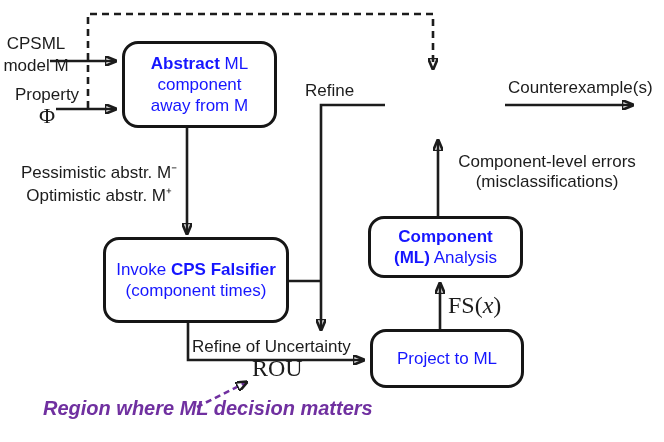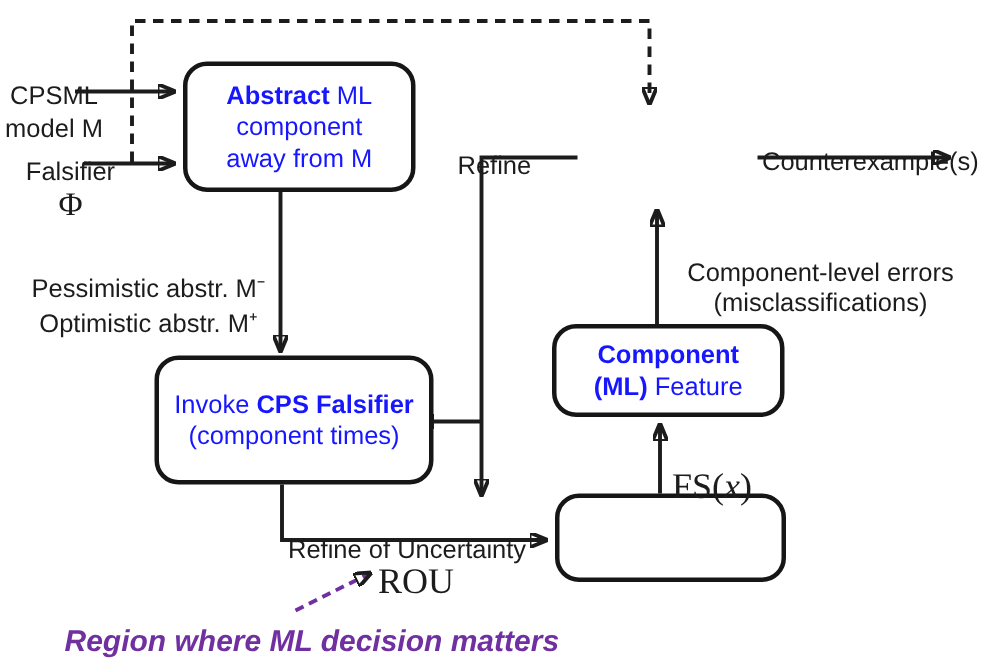--- a/index.html
+++ b/index.html
@@ -17,21 +17,21 @@
   #edges path{fill:none;stroke:var(--ink);stroke-width:2.6px;}
   #edges path.dashed{stroke-dasharray:7 5;}
   #edges path.purple{stroke:var(--purple);stroke-dasharray:6 4;stroke-width:2.6px;}
   .box{
     position:absolute;box-sizing:border-box;background:#fff;
     border:3.5px solid #161616;border-radius:16px;
     display:flex;flex-direction:column;align-items:center;justify-content:center;
     color:var(--blue);font-size:17px;line-height:21px;text-align:right;
   }
   .box b{font-weight:700;}
-  .lbl{position:absolute;white-space:nowrap;font-size:17px;line-height:21px;color:var(--ink);margin-top:20px;}
+  .lbl{position:absolute;white-space:nowrap;font-size:17px;line-height:21px;color:var(--ink);}
   .lbl.center{text-align:center;}
   .serif{font-family:"Liberation Serif","DejaVu Serif",serif;font-size:24px;}
   .phi{font-family:"Liberation Serif","DejaVu Serif",serif;font-size:22px;line-height:22px;}
   .note{
     color:var(--purple);font-style:italic;font-weight:600;font-size:20px;
   }
   .fsx i{font-style:italic;}
 </style>
 </head>
 <body>
@@ -68,33 +68,34 @@
   </div>
 
 
   <div class="box" style="left:103px;top:237px;width:186px;height:86px">
     <div><span>Invoke </span><b>CPS Falsifier</b></div>
     <div>(component times)</div>
   </div>
 
   <div class="box" style="left:368px;top:216px;width:155px;height:62px">
     <div style="font-weight:700">Component</div>
-    <div><b>(ML)</b><span> Feature</span></div>
+    <div><b>(ML)</b><span> Analysis</span></div>
   </div>
 
   <div class="box" style="left:370px;top:329px;width:154px;height:59px">
+    <div>Project to ML</div>
   </div>
 
   <div class="lbl center" style="left:0px;top:33px;width:72px;line-height:22px">
     <div>CPSML</div>
     <div>model M</div>
   </div>
 
   <div class="lbl center" style="left:8px;top:84px;width:78px;line-height:21px">
-    <div>Falsifier</div>
+    <div>Property</div>
     <div class="phi">Φ</div>
   </div>
 
   <div class="lbl center" style="left:10px;top:161px;width:178px;line-height:23px">
     <div>Pessimistic abstr. M⁻</div>
     <div>Optimistic abstr. M⁺</div>
   </div>
 
   <div class="lbl" style="left:305px;top:80px">Refine</div>
 

